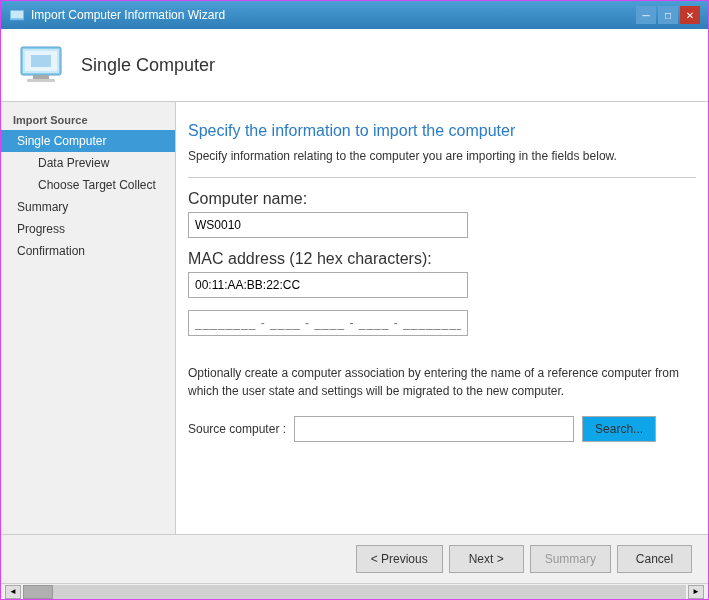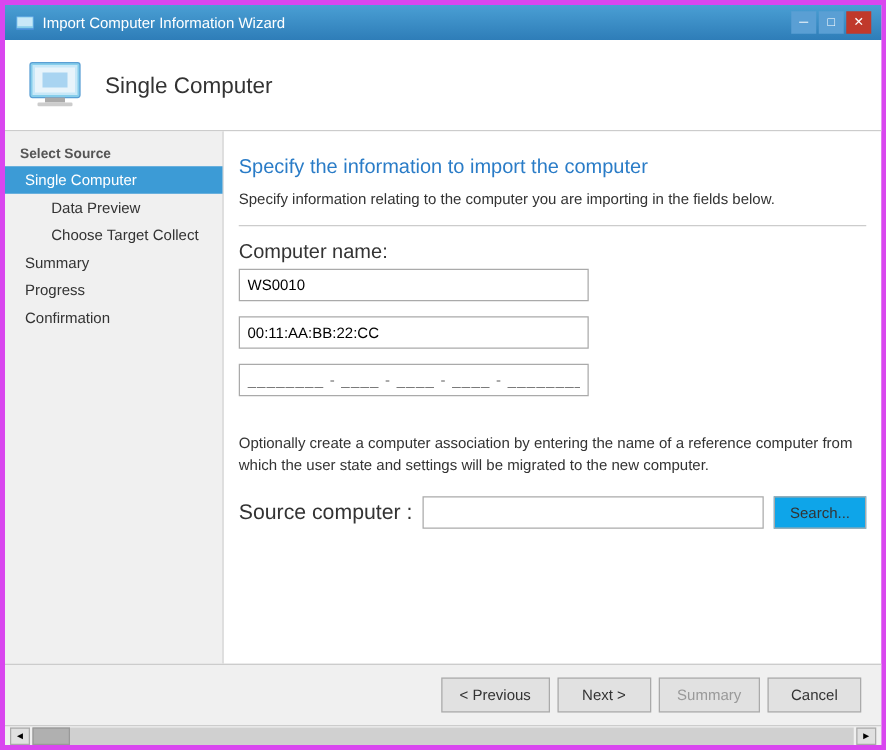--- a/index.html
+++ b/index.html
@@ -8,21 +8,21 @@
       font-size: 12px;
       background: #c0c0c0;
       width: 709px;
       height: 600px;
       overflow: hidden;
     }
     .window {
       width: 709px;
       height: 600px;
       background: #f0f0f0;
-      border: 4px solid #d946ef;
+      border: 1px solid #d946ef;
       display: flex;
       flex-direction: column;
     }
     .title-bar {
       background: linear-gradient(to bottom, #4a9fd4, #2e7db8);
       color: white;
       height: 28px;
       display: flex;
       align-items: center;
       justify-content: space-between;
@@ -170,21 +170,21 @@
       color: #333;
       margin-bottom: 16px;
       line-height: 1.5;
     }
     .source-row {
       display: flex;
       align-items: center;
       gap: 8px;
     }
     .source-label {
-      font-size: 17px;
+      font-size: 12px;
       color: #333;
       white-space: nowrap;
     }
     .source-input {
       width: 280px;
       height: 26px;
       border: 1px solid #aaa;
       padding: 2px 6px;
       font-size: 12px;
       background: white;
@@ -282,40 +282,41 @@
       <rect x="10" y="38" width="28" height="3" rx="1" fill="#ccc"></rect>
       <rect x="8" y="10" width="32" height="20" fill="#e8f4fb"></rect>
       <rect x="14" y="14" width="20" height="12" fill="#6ab4e8" opacity="0.5"></rect>
     </svg>
     <span class="header-title">Single Computer</span>
   </div>
 
   <div class="content-area">
 
     <div class="sidebar">
-      <div class="sidebar-section-label">Select Source</div>
+      <div class="sidebar-section-label">Import Source</div>
       <div class="sidebar-item active">Single Computer</div>
       <div class="sidebar-item sub">Data Preview</div>
       <div class="sidebar-item sub">Choose Target Collect</div>
       <div class="sidebar-item">Summary</div>
       <div class="sidebar-item">Progress</div>
       <div class="sidebar-item">Confirmation</div>
     </div>
 
     <div class="main-panel">
       <div class="main-title">Specify the information to import the computer</div>
       <p class="main-description">Specify information relating to the computer you are importing in the fields below.</p>
       <hr class="divider">
 
       <div class="form-group">
         <label class="form-label">Computer name:</label>
         <input type="text" class="form-input" value="WS0010" style="">
       </div>
 
       <div class="form-group">
+        <label class="form-label">MAC address (12 hex characters):</label>
         <input type="text" class="form-input" value="00:11:AA:BB:22:CC" style="">
       </div>
 
       <div class="form-group">
         <input type="text" class="guid-input" placeholder="________ - ____ - ____ - ____ - ____________" style="">
       </div>
 
       <div class="association-section">
         <p class="association-desc">Optionally create a computer association by entering the name of a reference computer from which the user state and settings will be migrated to the new computer.</p>
         <div class="source-row">

